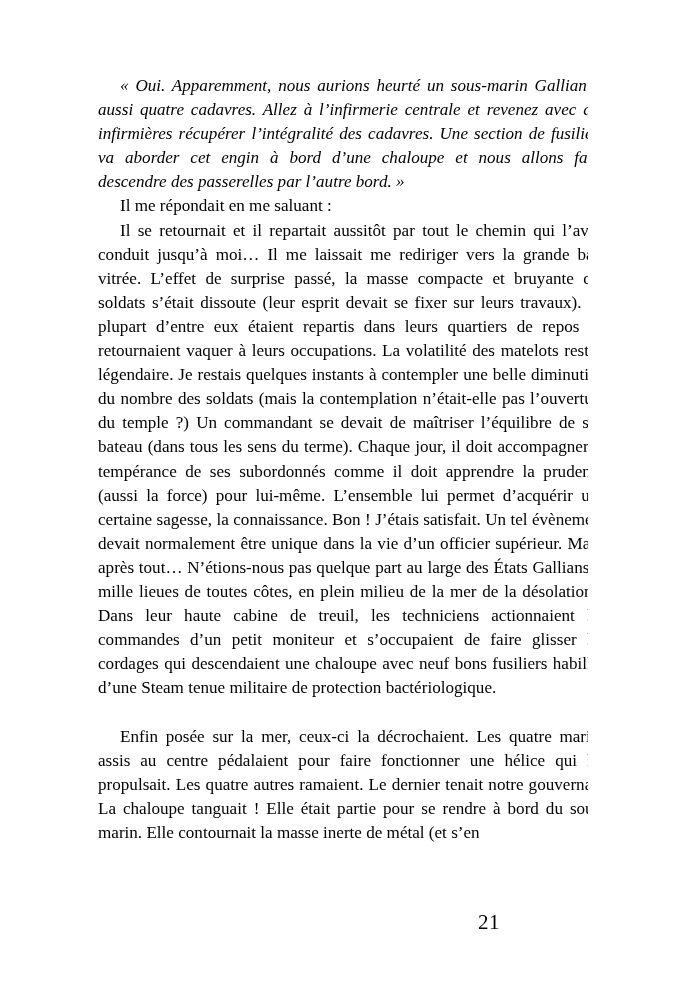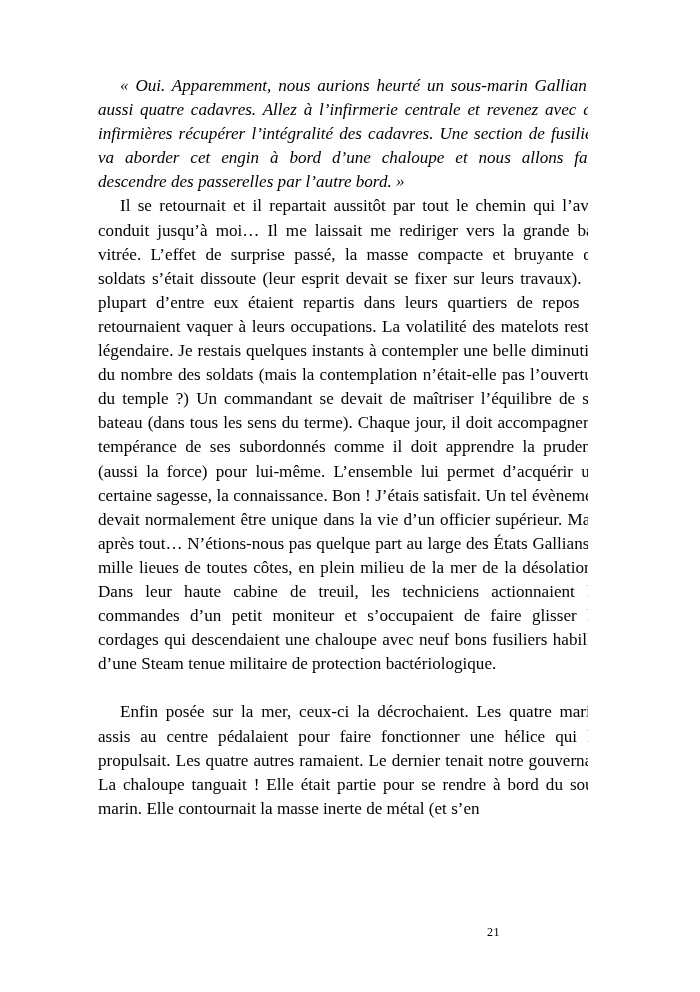--- a/index.html
+++ b/index.html
@@ -49,36 +49,37 @@
     text-align: left;
   }
 
   .block-gap {
     height: 24.1px;
   }
 
   .folio {
     position: absolute;
     right: 88px;
-    bottom: 50px;
-    font-size: 12px;
+    bottom: 60px;
+    font-size: 21px;
     line-height: 20px;
     text-align: right;
     letter-spacing: 0.5px;
   }
 </style>
 </head>
 <body>
 
 <div class="page">
 
   <div class="text-column">
 
     <p class="para italic">« Oui. Apparemment, nous aurions heurté un sous-marin Gallian et aussi quatre cadavres. Allez à l’infirmerie centrale et revenez avec des infirmières récupérer l’intégralité des cadavres. Une section de fusiliers va aborder cet engin à bord d’une chaloupe et nous allons faire descendre des passerelles par l’autre bord. »</p>
 
+    <p class="para short">Il me répondait en me saluant :</p>
 
 
     <p class="para">Il se retournait et il repartait aussitôt par tout le chemin qui l’avait conduit jusqu’à moi… Il me laissait me rediriger vers la grande baie vitrée. L’effet de surprise passé, la masse compacte et bruyante des soldats s’était dissoute (leur esprit devait se fixer sur leurs travaux). La plupart d’entre eux étaient repartis dans leurs quartiers de repos ou retournaient vaquer à leurs occupations. La volatilité des matelots restait légendaire. Je restais quelques instants à contempler une belle diminution du nombre des soldats (mais la contemplation n’était-elle pas l’ouverture du temple ?) Un commandant se devait de maîtriser l’équilibre de son bateau (dans tous les sens du terme). Chaque jour, il doit accompagner la tempérance de ses subordonnés comme il doit apprendre la prudence (aussi la force) pour lui-même. L’ensemble lui permet d’acquérir une certaine sagesse, la connaissance. Bon ! J’étais satisfait. Un tel évènement devait normalement être unique dans la vie d’un officier supérieur. Mais, après tout… N’étions-nous pas quelque part au large des États Gallians, à mille lieues de toutes côtes, en plein milieu de la mer de la désolation ? Dans leur haute cabine de treuil, les techniciens actionnaient les commandes d’un petit moniteur et s’occupaient de faire glisser les cordages qui descendaient une chaloupe avec neuf bons fusiliers habillés d’une Steam tenue militaire de protection bactériologique.</p>
 
     <div class="block-gap"></div>
 
     <p class="para">Enfin posée sur la mer, ceux-ci la décrochaient. Les quatre marins assis au centre pédalaient pour faire fonctionner une hélice qui les propulsait. Les quatre autres ramaient. Le dernier tenait notre gouvernail. La chaloupe tanguait ! Elle était partie pour se rendre à bord du sous-marin. Elle contournait la masse inerte de métal (et s’en</p>
 
   </div>
 

